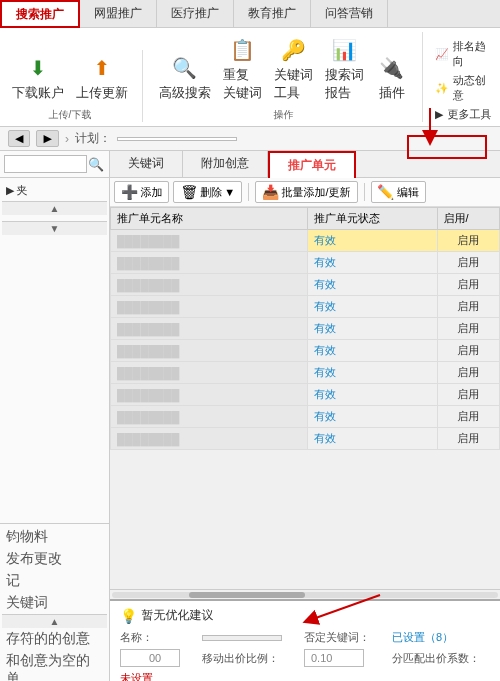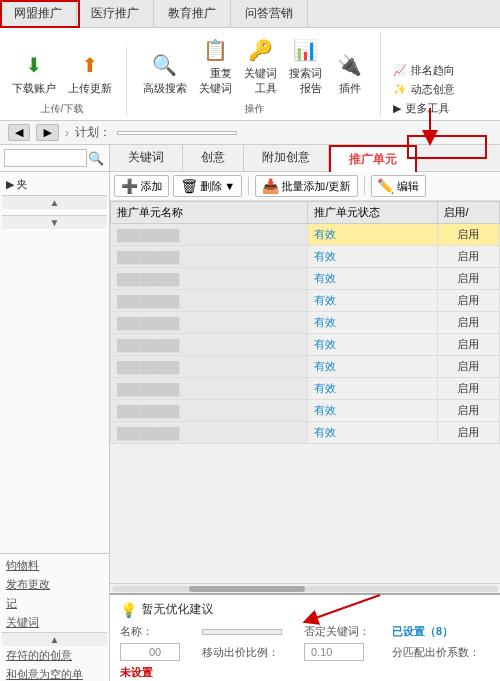--- a/index.html
+++ b/index.html
@@ -82,22 +82,22 @@
     }
     .ribbon-btn .icon {
       width: 32px;
       height: 32px;
       display: flex;
       align-items: center;
       justify-content: center;
       font-size: 20px;
     }
     .ribbon-btn .btn-label {
-      font-size: 11px;
-      text-align: right;
+      font-size: 13px;
+      text-align: left;
       color: #333;
       white-space: nowrap;
     }
     .ribbon-right {
       display: flex;
       flex-direction: column;
       gap: 4px;
       flex: 1;
       align-items: flex-start;
     }
@@ -196,25 +196,24 @@
       font-size: 10px;
       background: #eee;
       border-top: 1px solid #ccc;
       padding: 1px 0;
     }
     .left-bottom-section {
       border-top: 1px solid #ccc;
       padding: 2px;
     }
     .left-bottom-item {
-      font-size: 11px;
+      font-size: 14px;
       color: #555;
       padding: 2px 4px;
       cursor: pointer;
-      text-decoration: underline;
     }
 
     
     .right-content {
       flex: 1;
       display: flex;
       flex-direction: column;
       overflow: hidden;
     }
 
@@ -315,21 +314,21 @@
     }
     .field-label { color: #555; white-space: nowrap; }
     .field-value {
       background: #fff;
       border: 1px solid #bbb;
       padding: 2px 6px;
       min-width: 60px;
       font-size: 11px;
       color: #888;
     }
-    .field-link { color: #1a88cc; cursor: pointer; font-weight: bold; }
+    .field-link { color: #1a88cc; cursor: pointer; }
     .field-link.unset { color: #c00; }
 
     
     .hscroll-row {
       height: 10px;
       background: #f0f0f0;
       border-top: 1px solid #ccc;
       display: flex;
       align-items: center;
       padding: 0 2px;
@@ -347,20 +346,21 @@
       width: 30%;
       height: 100%;
       background: #aaa;
       border-radius: 3px;
     }
   </style>
 </head>
 <body>
 
 <div class="top-tabs">
+  <div class="top-tab active">搜索推广</div>
   <div class="top-tab">网盟推广</div>
   <div class="top-tab">医疗推广</div>
   <div class="top-tab">教育推广</div>
   <div class="top-tab">问答营销</div>
 </div>
 
 <div class="ribbon">
 
   <div class="ribbon-group">
     <div class="ribbon-buttons">
@@ -454,21 +454,20 @@
       <div class="scroll-arrow">▲</div>
       <div class="left-bottom-item">存符的的创意</div>
       <div class="left-bottom-item">和创意为空的单</div>
     </div>
   </div>
 
   <div class="right-content">
 
     <div class="sub-tabs">
       <div class="sub-tab">关键词</div>
-      <div class="sub-tab">创意</div>
       <div class="sub-tab">附加创意</div>
       <div class="sub-tab active">推广单元</div>
     </div>
 
     <div class="content-toolbar">
       <button class="tb-btn">
         <span style="color:#1a88cc; font-size:14px;">➕</span>
         <span>添加</span>
       </button>
       <button class="tb-btn">

